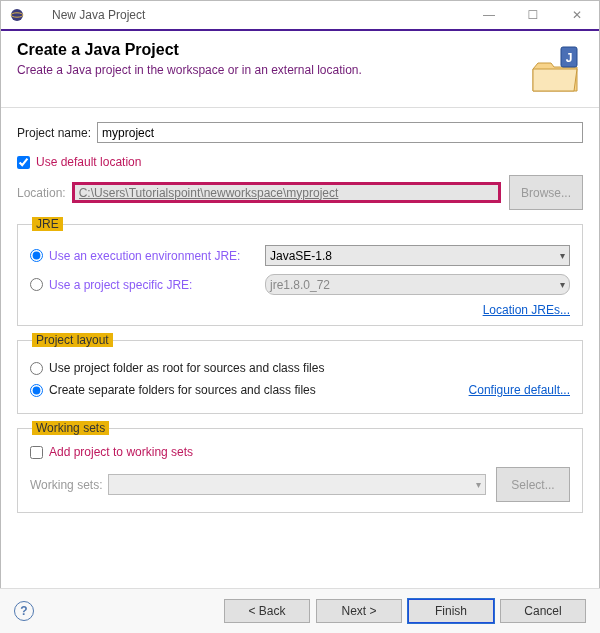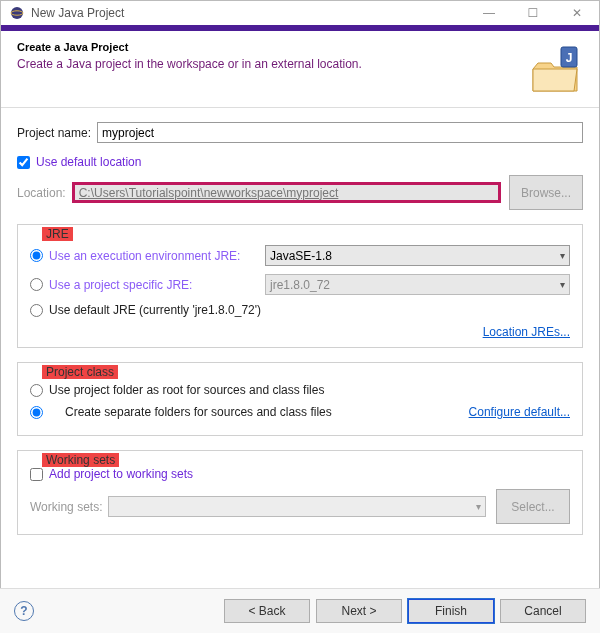--- a/index.html
+++ b/index.html
@@ -1,46 +1,46 @@
 <!DOCTYPE html>
 <html><head>
   <meta charset="utf-8">
   <style>
     * { box-sizing: border-box; margin: 0; padding: 0; font-family: 'Segoe UI', Tahoma, sans-serif; font-size: 12px; }
     body { background: #fff; width: 600px; height: 633px; border: 1px solid #bbb; overflow: hidden; }
-    .titlebar { height: 30px; background: #fff; display: flex; align-items: center; padding-left: 8px; border-bottom: 6px solid #4c1d95; }
+    .titlebar { height: 30px; background: #fff; display: flex; align-items: center; padding-left: 8px; border-bottom: 2px solid #4c1d95; gap: 21px; }
     .titlebar-icon { width: 16px; height: 16px; display: flex; align-items: center; justify-content: center; margin-right: 6px; }
     .titlebar-title { flex: 1; color: #555; }
     .win-controls { display: flex; height: 100%; }
     .win-btn { width: 44px; height: 100%; display: flex; align-items: center; justify-content: center; color: #888; font-size: 12px; }
     .header { background: #fff; padding: 10px 16px 10px 16px; display: flex; align-items: flex-start; border-bottom: 1px solid #ddd; }
     .header-text { flex: 1; }
-    .header-title { font-size: 11px; font-weight: bold; color: #000; margin-bottom: 4px; }
+    .header-title { font-size: 16px; font-weight: bold; color: #000; margin-bottom: 4px; }
     .header-desc { color: #701a75; }
     .header-icon { width: 56px; height: 56px; }
     .content { padding: 14px 16px 6px; }
     .row { display: flex; align-items: center; margin-bottom: 8px; }
     .label { color: #222; margin-right: 6px; white-space: nowrap; }
     .label.disabled { color: #9a9a9a; }
     input[type="text"] { height: 21px; border: 1px solid #999; padding: 1px 4px; font-size: 12px; background: #fff; }
     input[type="text"]:disabled { background: #e5e5e5; color: #777; border: 3px solid #be185d; text-decoration: underline; }
     .text-wide { flex: 1; }
     .btn { height: 35px; padding: 0 10px; border: 1px solid #adadad; background: #e1e1e1; color: #333; min-width: 74px; font-size: 12px; }
     .btn:disabled { color: #9a9a9a; }
     .check-row { display: flex; align-items: center; margin: 12px 0 6px; }
     .check-row input { margin-right: 6px; }
-    .check-label { color: #6d28d9; }
+    .check-label { color: #be185d; }
     .group { border: 1px solid #d0d0d0; margin-top: 14px; position: relative; padding: 12px 12px 8px; }
-    .group-title { position: absolute; top: -8px; left: 24px; background: #ef4444; padding: 0 4px; color: #333; margin-top: 10px; }
+    .group-title { position: absolute; top: -8px; left: 14px; background: #eab308; padding: 0 4px; color: #333; }
     .radio-row { display: flex; align-items: center; margin: 8px 0; gap: 6px; }
     .radio-row input[type="radio"] { margin: 0; }
     .radio-label { color: #8b5cf6; flex: 0 0 210px; }
     .radio-label-full { color: #222; }
     .select { flex: 1; height: 21px; border: 1px solid #999; background: #e8e8e8; padding: 0 4px; display: flex; align-items: center; justify-content: space-between; }
-    .select.disabled { color: #888; border-color: #bbb; }
+    .select.disabled { color: #888; border-color: #bbb; border-radius: 9px; }
     .select .caret { font-size: 10px; color: #555; }
     .link-row { display: flex; justify-content: flex-end; margin-top: 2px; }
     .link { color: #0b5cce; text-decoration: underline; cursor: pointer; font-size: 12px; }
     .footer { position: absolute; bottom: 0; left: 0; right: 0; border-top: 1px solid #ddd; padding: 10px 14px; display: flex; align-items: center; background: #f8f8f8; }
     .help-icon { width: 20px; height: 20px; border: 1.5px solid #5078b0; border-radius: 50%; display: flex; align-items: center; justify-content: center; color: #5078b0; font-weight: bold; font-size: 12px; }
     .footer-buttons { margin-left: auto; display: flex; gap: 6px; }
     .footer .btn { min-width: 86px; height: 24px; }
     .btn.default { border: 1px solid #1d4ed8; outline: 1px solid #2a6fd0; }
     .ws-select { flex: 1; height: 21px; border: 1px solid #bbb; background: #ededed; display: flex; align-items: center; justify-content: flex-end; padding: 0 4px; margin-right: 10px; }
     .ws-select .caret { font-size: 10px; color: #999; }
@@ -107,37 +107,33 @@
       </div>
     </div>
     <div class="radio-row">
       <input type="radio" name="jre" style="">
       <span class="radio-label">Use a project specific JRE:</span>
       <div class="select disabled">
         <span>jre1.8.0_72</span>
         <span class="caret">▾</span>
       </div>
     </div>
-    <div class="radio-row">
-      <input type="radio" name="jre" style="">
-      <span class="radio-label-full">Use default JRE (currently 'jre1.8.0_72')</span>
-    </div>
     <div class="link-row">
       <span class="link">Location JREs...</span>
     </div>
   </div>
 
   <div class="group">
-    <span class="group-title">Project class</span>
+    <span class="group-title">Project layout</span>
     <div class="radio-row">
       <input type="radio" name="layout" style="">
       <span class="radio-label-full">Use project folder as root for sources and class files</span>
     </div>
     <div class="radio-row" style="justify-content: space-between;">
-      <div style="display:flex;align-items:center;gap:22px;">
+      <div style="display:flex;align-items:center;gap:6px;">
         <input type="radio" name="layout" checked="" style="">
         <span class="radio-label-full">Create separate folders for sources and class files</span>
       </div>
       <span class="link">Configure default...</span>
     </div>
   </div>
 
   <div class="group">
     <span class="group-title">Working sets</span>
     <div class="check-row" style="margin:4px 0 8px;">

